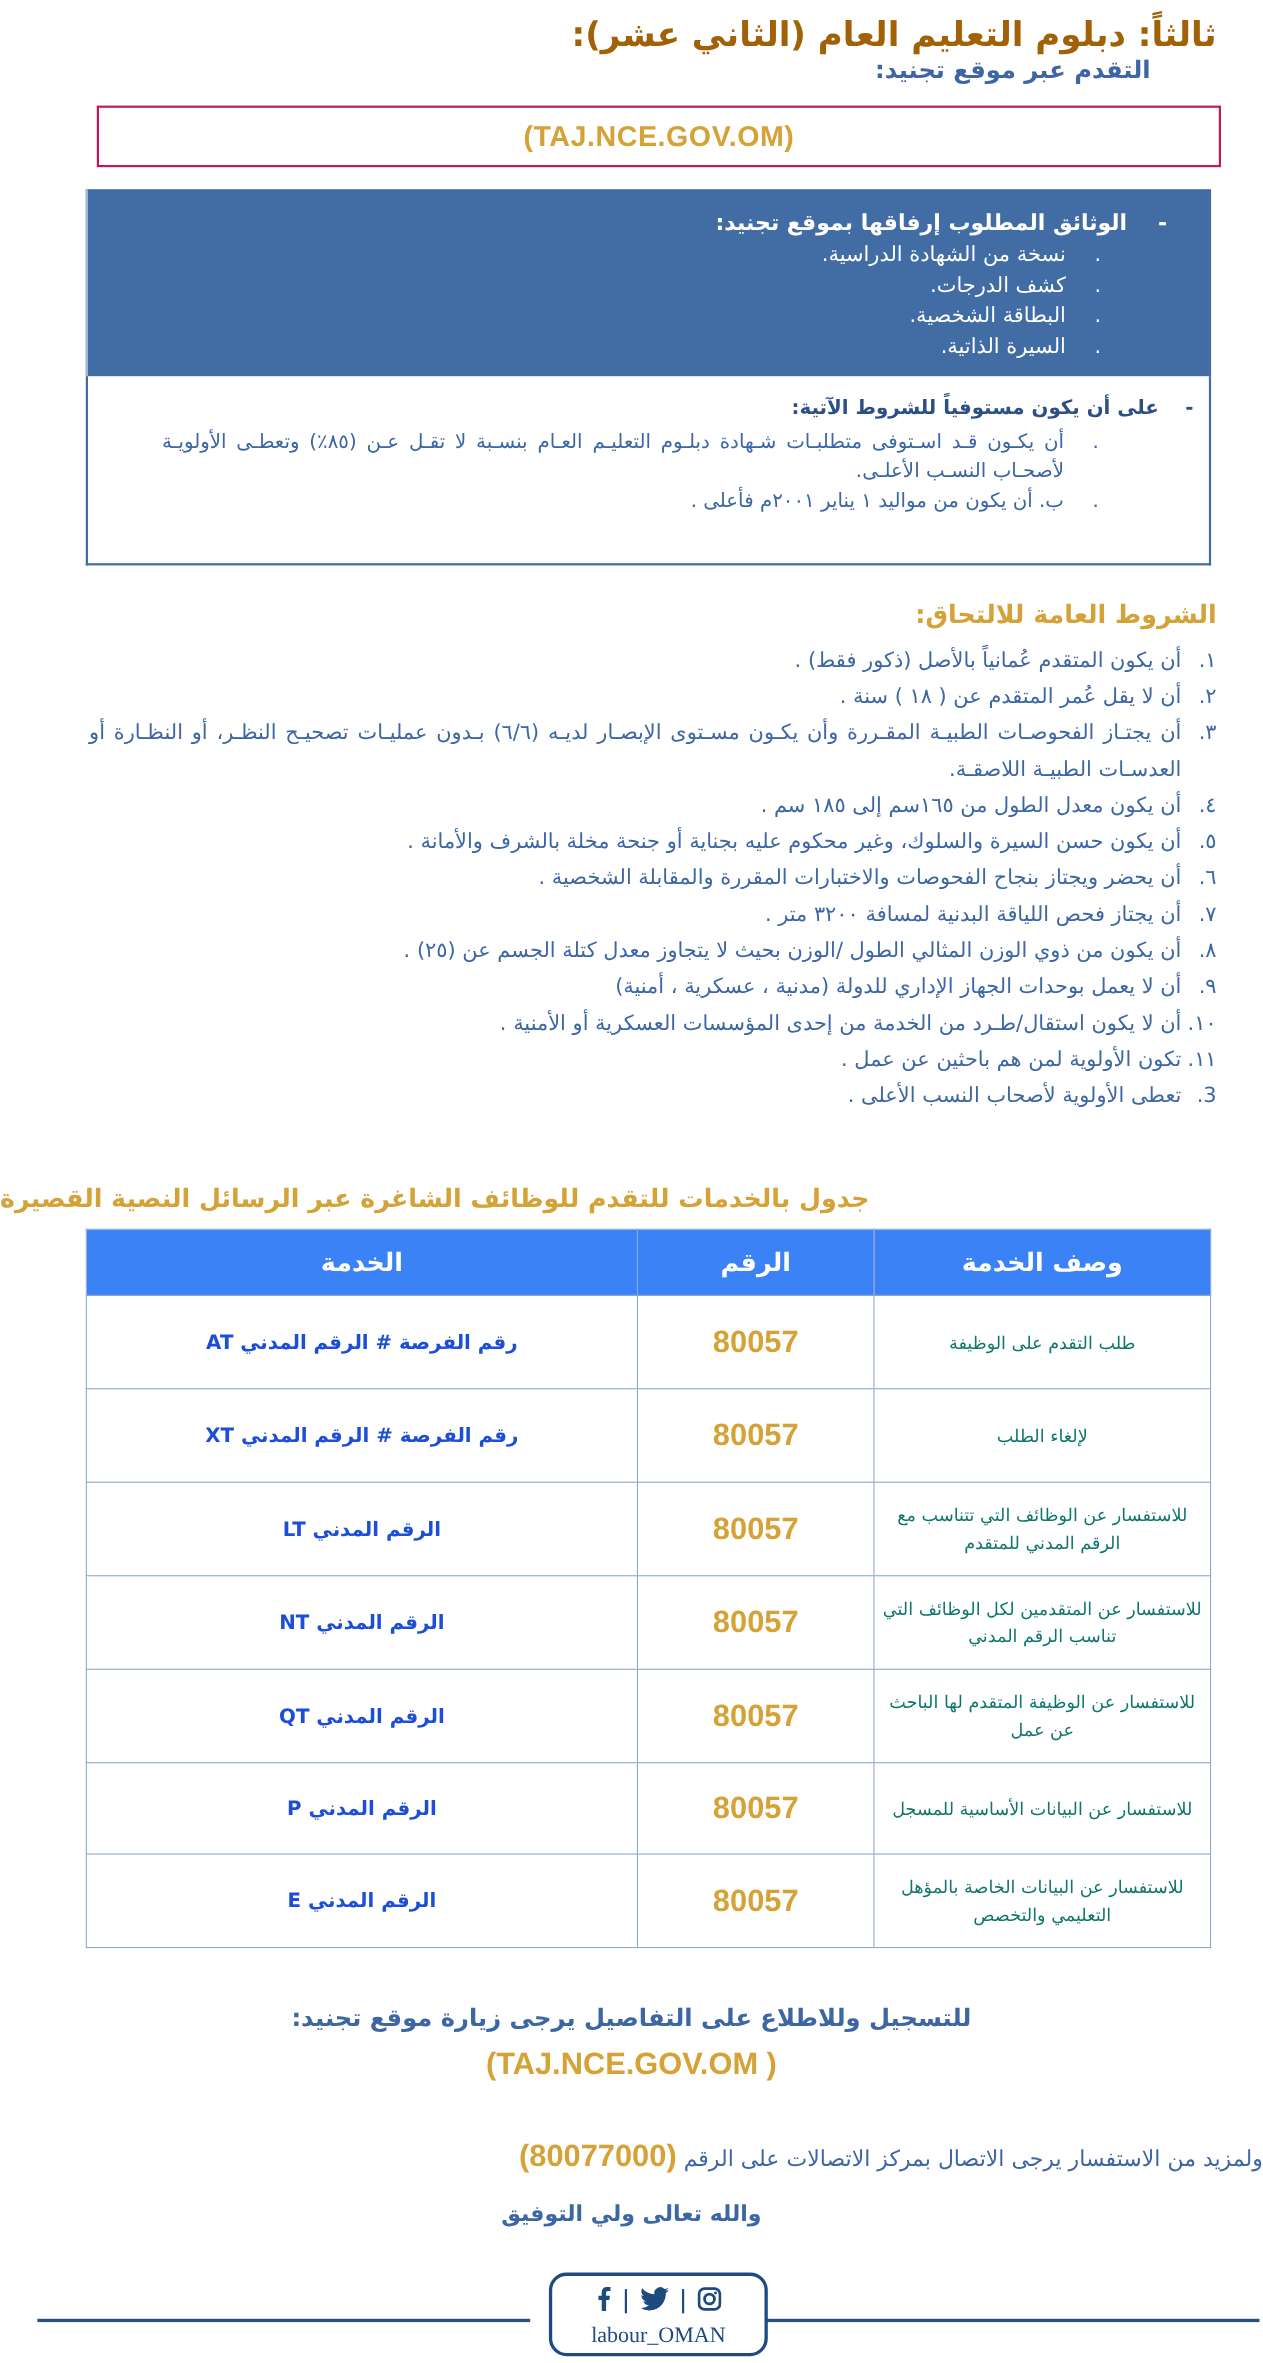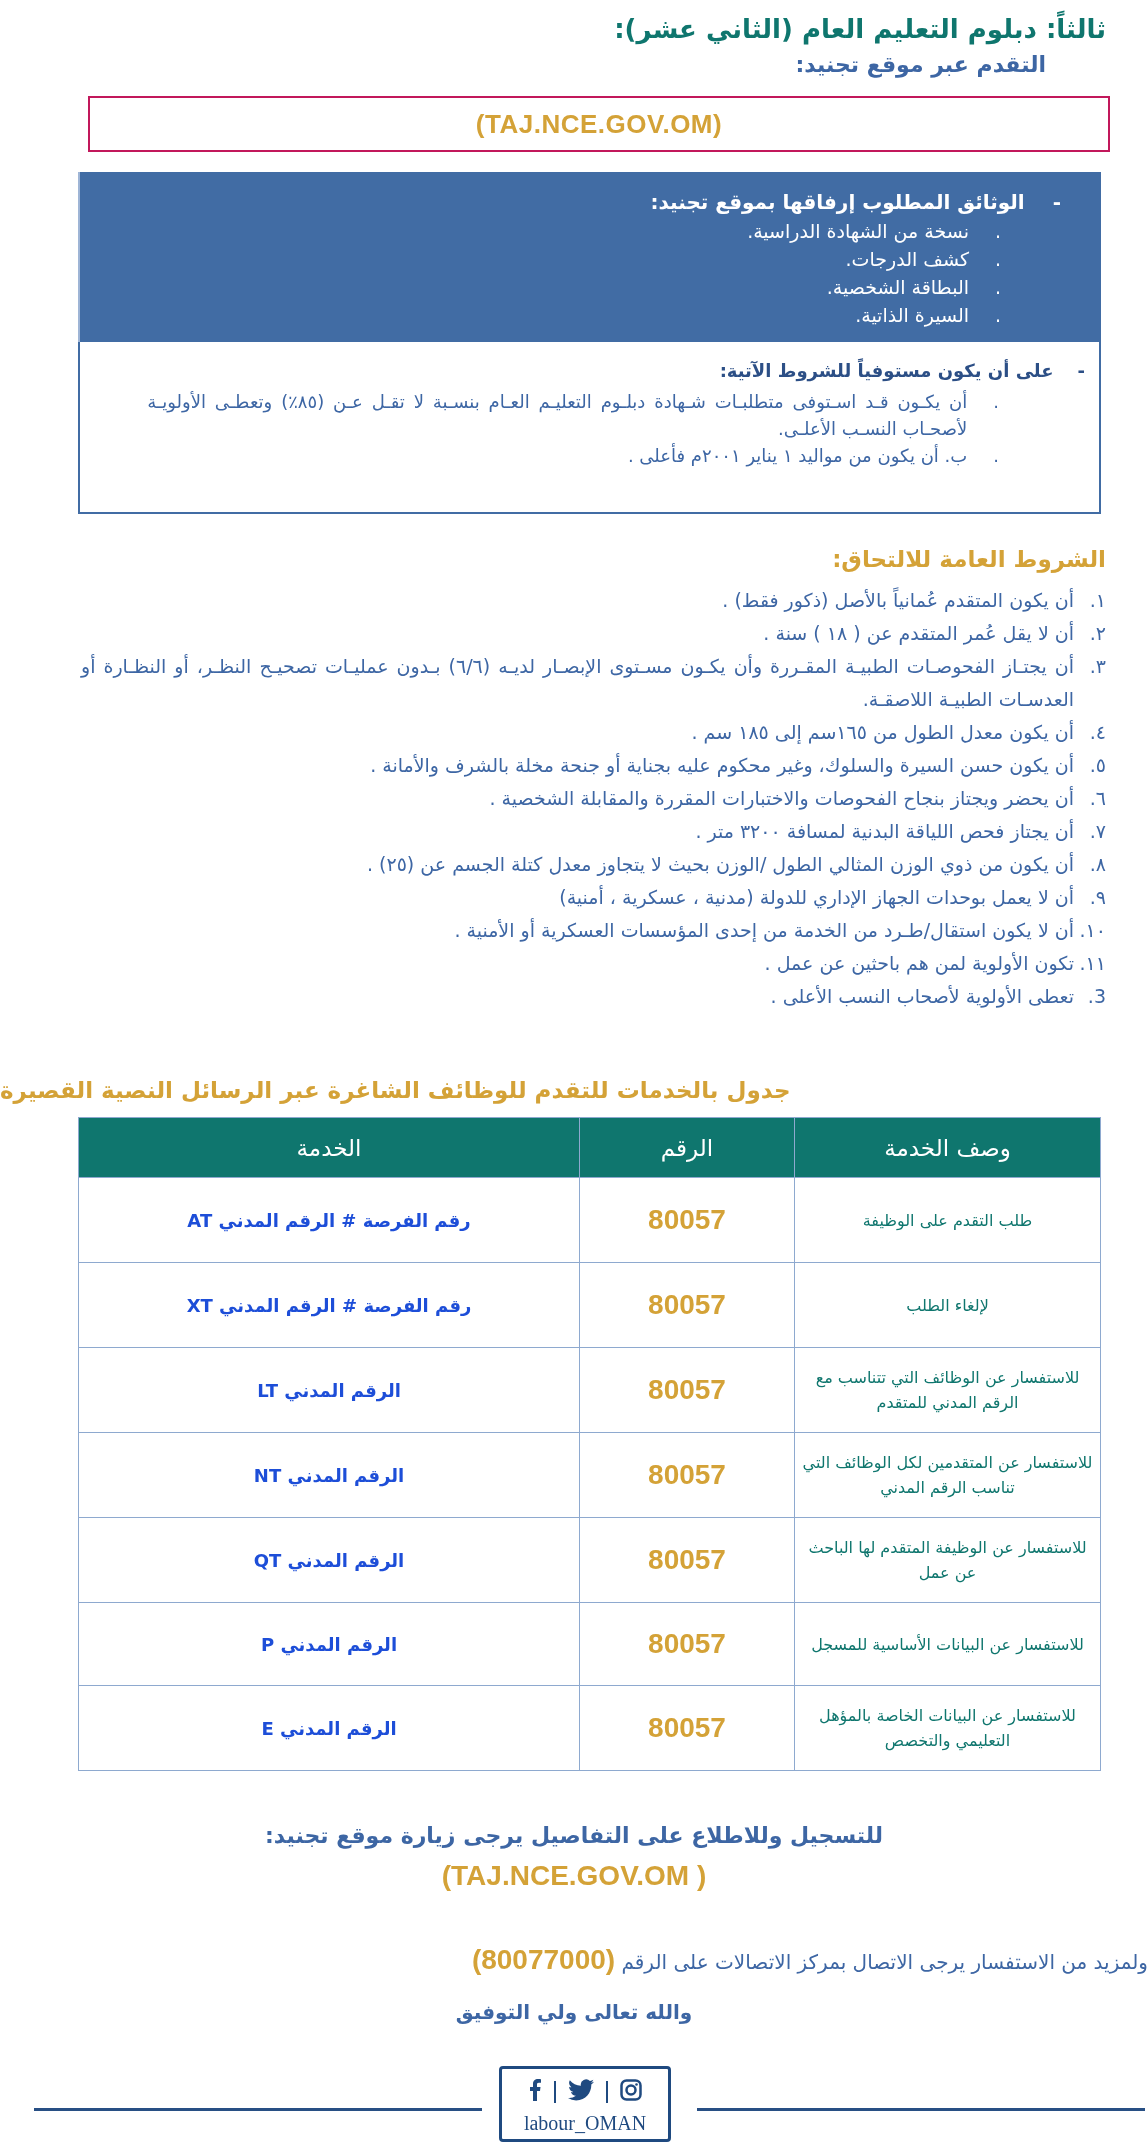--- a/index.html
+++ b/index.html
@@ -3,21 +3,21 @@
 <meta charset="utf-8">
 <style>
   html, body { margin: 0; padding: 0; background: #ffffff; }
   body {
     width: 1148px; height: 2148px; overflow: hidden; position: relative;
     font-family: "DejaVu Sans", sans-serif; color: #3d66a4;
   }
 
   #heading-main {
     position: absolute; right: 42px; top: 14px;
-    font-size: 26px; font-weight: bold; color: #0f766e; direction: rtl;
+    font-size: 31px; font-weight: bold; color: #a16207; direction: rtl;
   }
   #heading-sub {
     position: absolute; right: 102px; top: 52px;
     font-size: 22px; font-weight: bold; color: #3d66a4; direction: rtl;
   }
   #url-box {
     position: absolute; left: 88px; top: 96px; width: 1022px; height: 56px;
     border: 2px solid #c2185b; box-sizing: border-box;
     display: flex; align-items: center; justify-content: center;
   }
@@ -69,21 +69,21 @@
   #table-title {
     position: absolute; left: 0; width: 1148px; top: 1077px; text-align: left;
     font-size: 23px; font-weight: bold; color: #d4a237; direction: rtl;
   }
   #sms-table {
     position: absolute; left: 78px; top: 1117px; width: 1023px;
     border-collapse: collapse; direction: rtl;
   }
   #sms-table th, #sms-table td { border: 1.5px solid #8ea9cf; }
   #sms-table th {
-    background: #0f766e; color: #ffffff; height: 57px; font-size: 23px; font-weight: normal;
+    background: #3b82f6; color: #ffffff; height: 57px; font-size: 23px; font-weight: bold;
   }
   #sms-table td { text-align: center; vertical-align: middle; }
   #sms-table td.desc { width: 297px; font-size: 16px; color: #0f766e; line-height: 25px; padding: 0 4px; }
   #sms-table td.num {
     width: 212px; font-family: "Liberation Sans", sans-serif; font-weight: bold;
     font-size: 28px; color: #d4a237;
   }
   #sms-table td.svc { font-size: 18px; font-weight: bold; color: #1d4ed8; }
   #sms-table tr.r { height: 85px; }
   #sms-table tr.r2 { height: 83px; }
@@ -103,22 +103,22 @@
   #contact-line .phone {
     font-family: "Liberation Sans", sans-serif; font-weight: bold; font-size: 28px; color: #d4a237;
   }
   #closing {
     position: absolute; left: 0; width: 1148px; top: 2000px; text-align: center;
     font-size: 20px; font-weight: bold; color: #3d66a4; direction: rtl;
   }
 
   .footer-line { position: absolute; top: 2108px; height: 3px; background: #284f84; }
   #footer-badge {
-    position: absolute; left: 499px; top: 2066px; width: 172px; height: 76px;
-    border: 3px solid #1f4a80; border-radius: 4px; box-sizing: border-box; background: #fff;
+    position: absolute; left: 499px; top: 2066px; width: 199px; height: 76px;
+    border: 3px solid #1f4a80; border-radius: 16px; box-sizing: border-box; background: #fff;
   }
   #social-icons {
     position: absolute; left: 0; right: 0; top: 10px; display: flex; justify-content: center;
     align-items: center; gap: 12px;
   }
   .sep { width: 2px; height: 22px; background: #1f4a80; }
   #handle {
     position: absolute; left: 0; right: 0; bottom: 4px; text-align: center;
     font-family: "Liberation Serif", serif; font-size: 20px; color: #1f4a80;
   }

